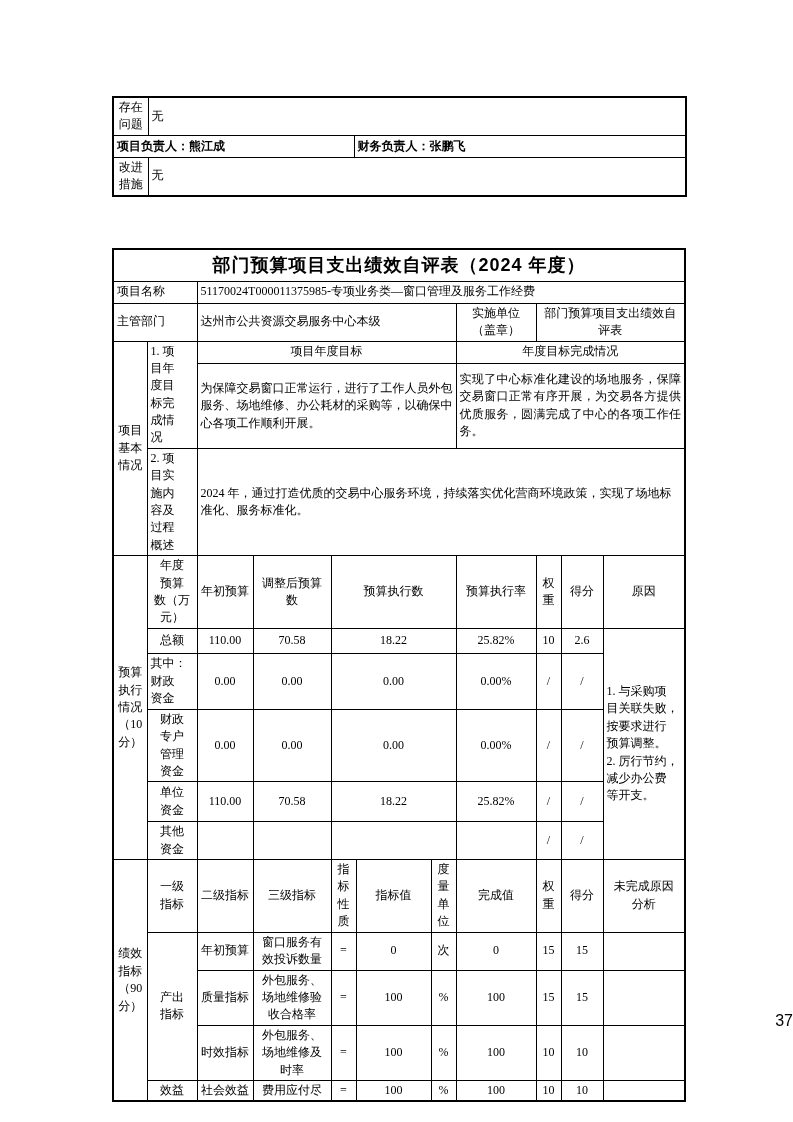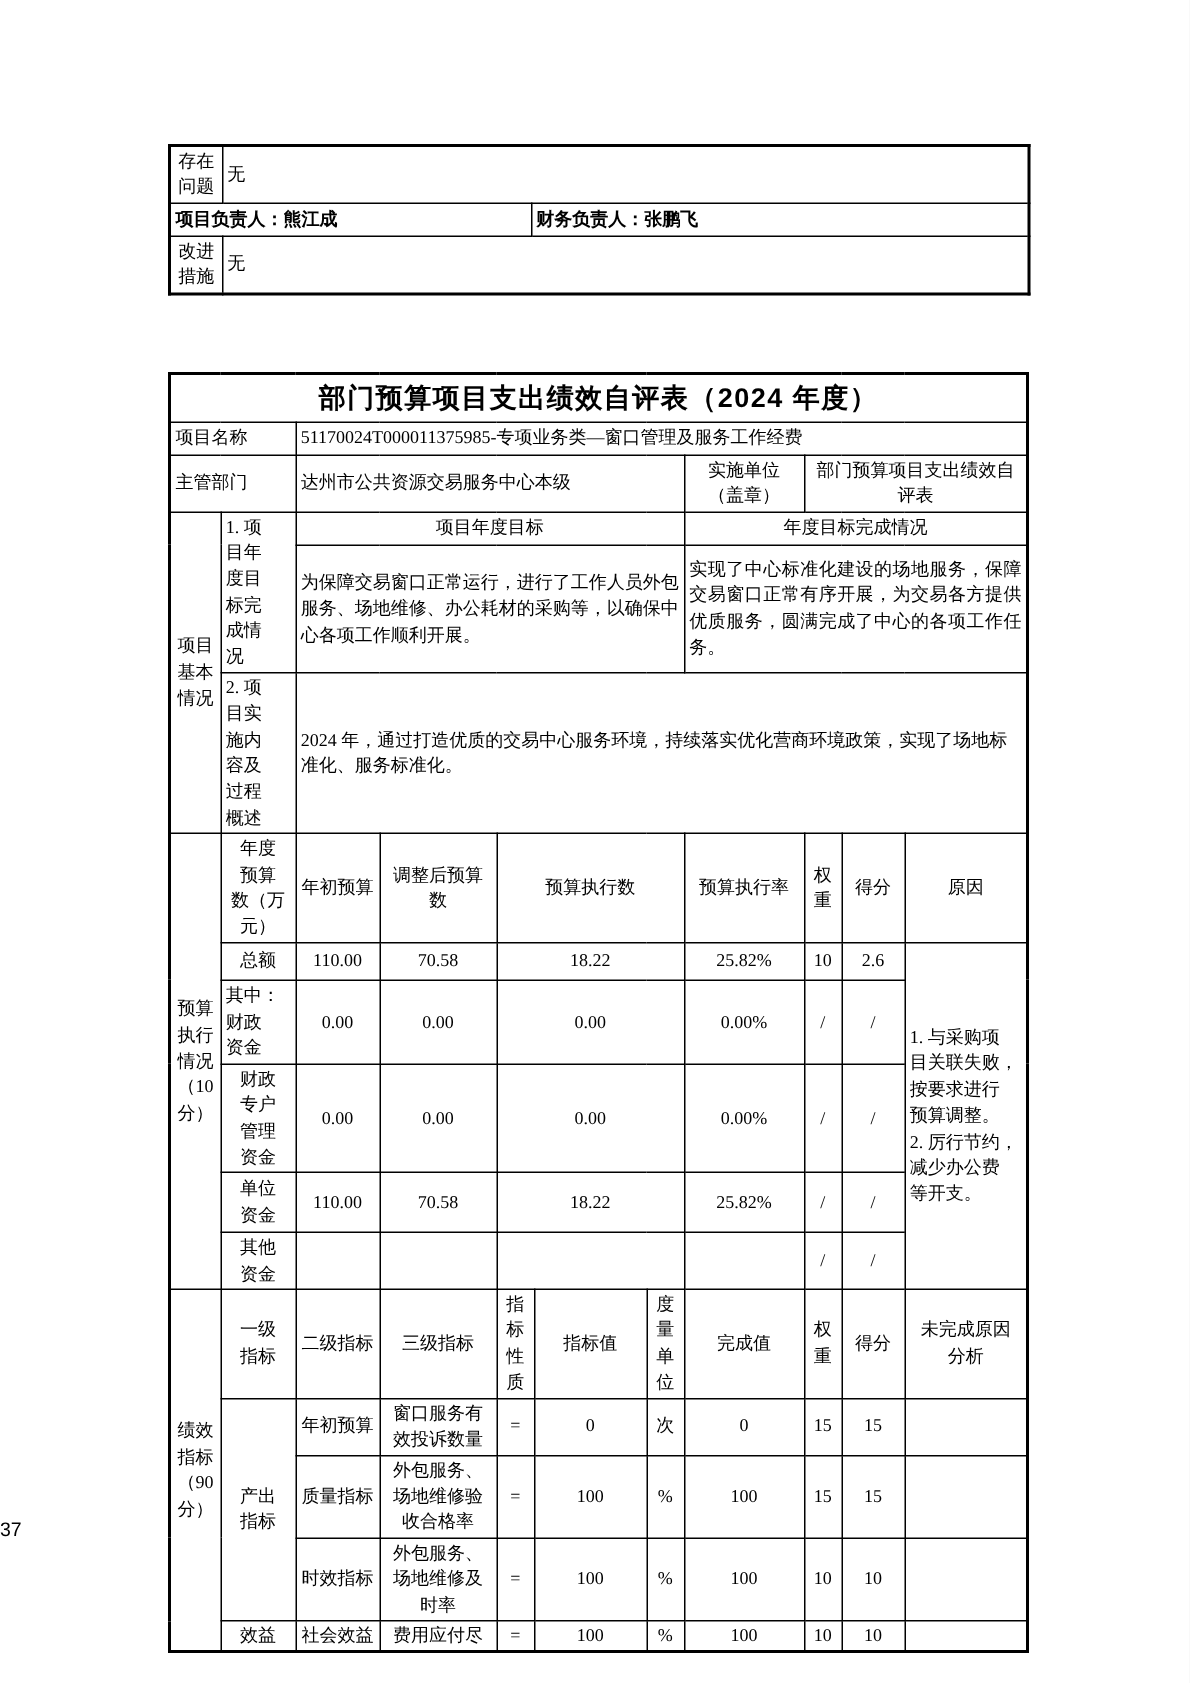--- a/index.html
+++ b/index.html
@@ -32,22 +32,22 @@
     font-size: 18px;
     font-weight: bold;
     font-family: "Liberation Sans", "DejaVu Sans", sans-serif;
     letter-spacing: 1px;
   }
   .summary-table { position: absolute; left: 112px; top: 96px; width: 573px; }
   .eval-table { position: absolute; left: 112px; top: 208px; width: 573px; margin-top: 40px; }
   .page-number {
     position: absolute;
     top: 1012px; left: 0; width: 100%;
-    text-align: left;
-    font-size: 13px;
+    text-align: right;
+    font-size: 16px;
     font-family: "Liberation Sans", "DejaVu Sans", sans-serif;
   }
 </style>
 </head>
 <body>
 
 <div class="page">
 
   <table class="summary-table outer">
     <colgroup>

